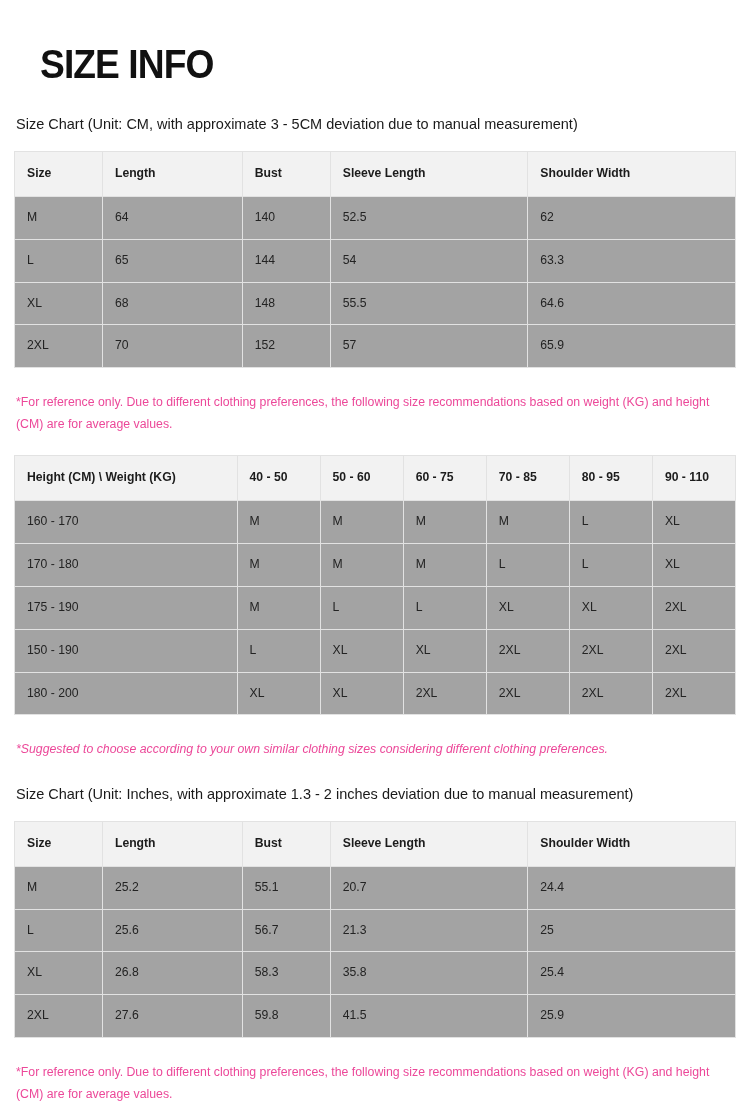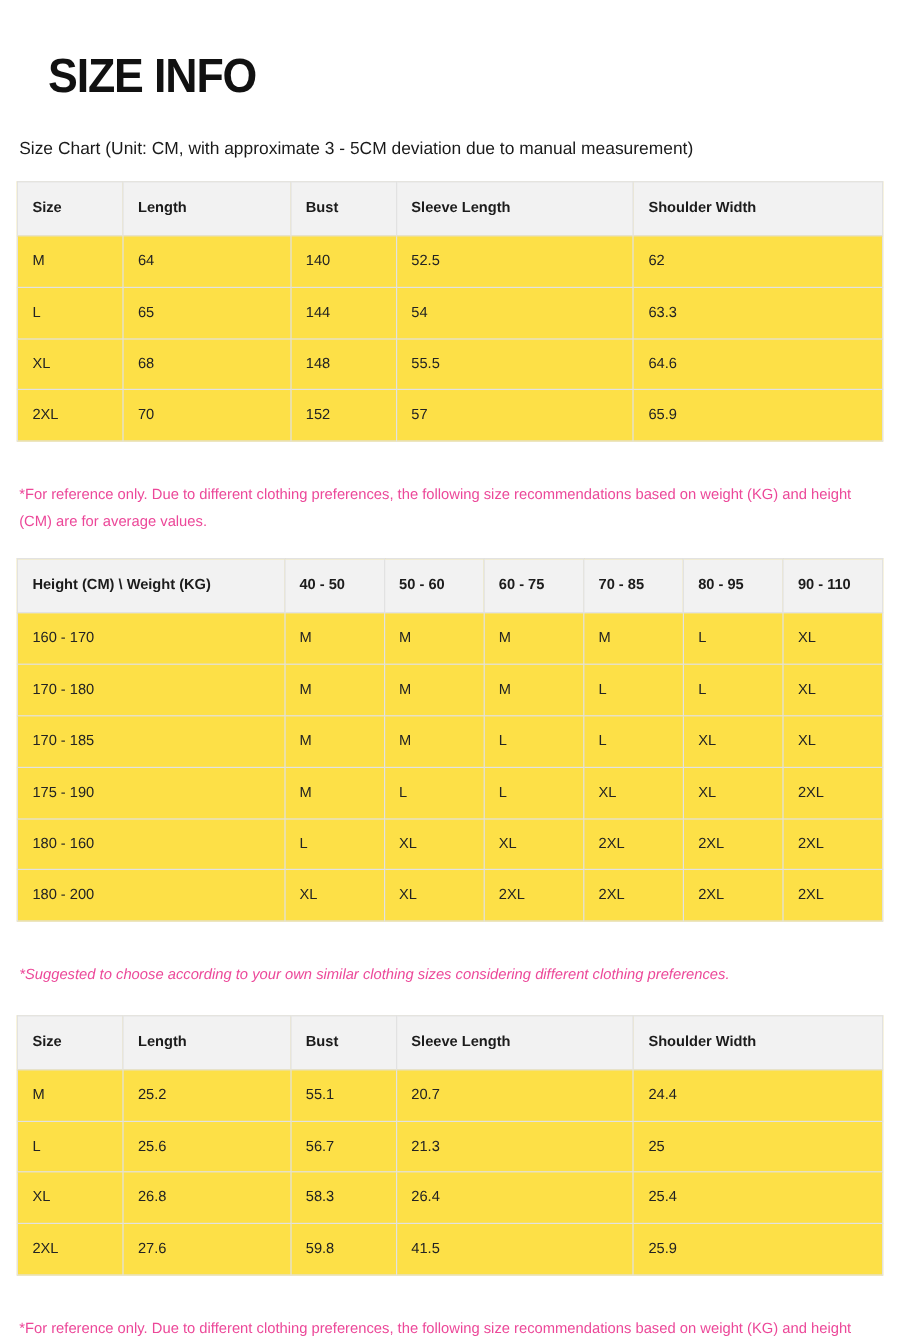--- a/index.html
+++ b/index.html
@@ -35,22 +35,22 @@
     font-weight: 400;
     color: #1a1a1a;
     line-height: 1.65;
     margin: 0 0 14px 0;
     padding: 0 2px;
   }
   table.size-table {
     width: 100%;
     border-collapse: collapse;
     table-layout: fixed;
-    margin-bottom: 34px;
-    background: #fde047;
+    margin-bottom: 24px;
+    background: #a3a3a3;
   }
   table.size-table th,
   table.size-table td {
     border: 1px solid #e2e2e2;
     text-align: left;
     font-size: 12.2px;
     font-weight: 400;
     color: #232323;
     padding: 13px 12px;
     line-height: 1.3;
@@ -179,39 +179,30 @@
       <tr>
         <td>170 - 180</td>
         <td>M</td>
         <td>M</td>
         <td>M</td>
         <td>L</td>
         <td>L</td>
         <td>XL</td>
       </tr>
       <tr>
-        <td>170 - 185</td>
-        <td>M</td>
-        <td>M</td>
-        <td>L</td>
-        <td>L</td>
-        <td>XL</td>
-        <td>XL</td>
-      </tr>
-      <tr>
         <td>175 - 190</td>
         <td>M</td>
         <td>L</td>
         <td>L</td>
         <td>XL</td>
         <td>XL</td>
         <td>2XL</td>
       </tr>
       <tr>
-        <td>180 - 160</td>
+        <td>150 - 190</td>
         <td>L</td>
         <td>XL</td>
         <td>XL</td>
         <td>2XL</td>
         <td>2XL</td>
         <td>2XL</td>
       </tr>
       <tr>
         <td>180 - 200</td>
         <td>XL</td>
@@ -219,20 +210,21 @@
         <td>2XL</td>
         <td>2XL</td>
         <td>2XL</td>
         <td>2XL</td>
       </tr>
     </tbody>
   </table>
 
   <p class="note tight">*Suggested to choose according to your own similar clothing sizes considering different clothing preferences.</p>
 
+  <div class="section-heading">Size Chart (Unit: Inches, with approximate 1.3 - 2 inches deviation due to manual measurement)</div>
 
   <table class="size-table chart-in">
     <colgroup>
       <col class="c0">
         <col class="c1">
         <col class="c2">
         <col class="c3">
         <col class="c4">
     </colgroup>
     <thead>
@@ -256,21 +248,21 @@
         <td>L</td>
         <td>25.6</td>
         <td>56.7</td>
         <td>21.3</td>
         <td>25</td>
       </tr>
       <tr>
         <td>XL</td>
         <td>26.8</td>
         <td>58.3</td>
-        <td>26.4</td>
+        <td>35.8</td>
         <td>25.4</td>
       </tr>
       <tr>
         <td>2XL</td>
         <td>27.6</td>
         <td>59.8</td>
         <td>41.5</td>
         <td>25.9</td>
       </tr>
     </tbody>

